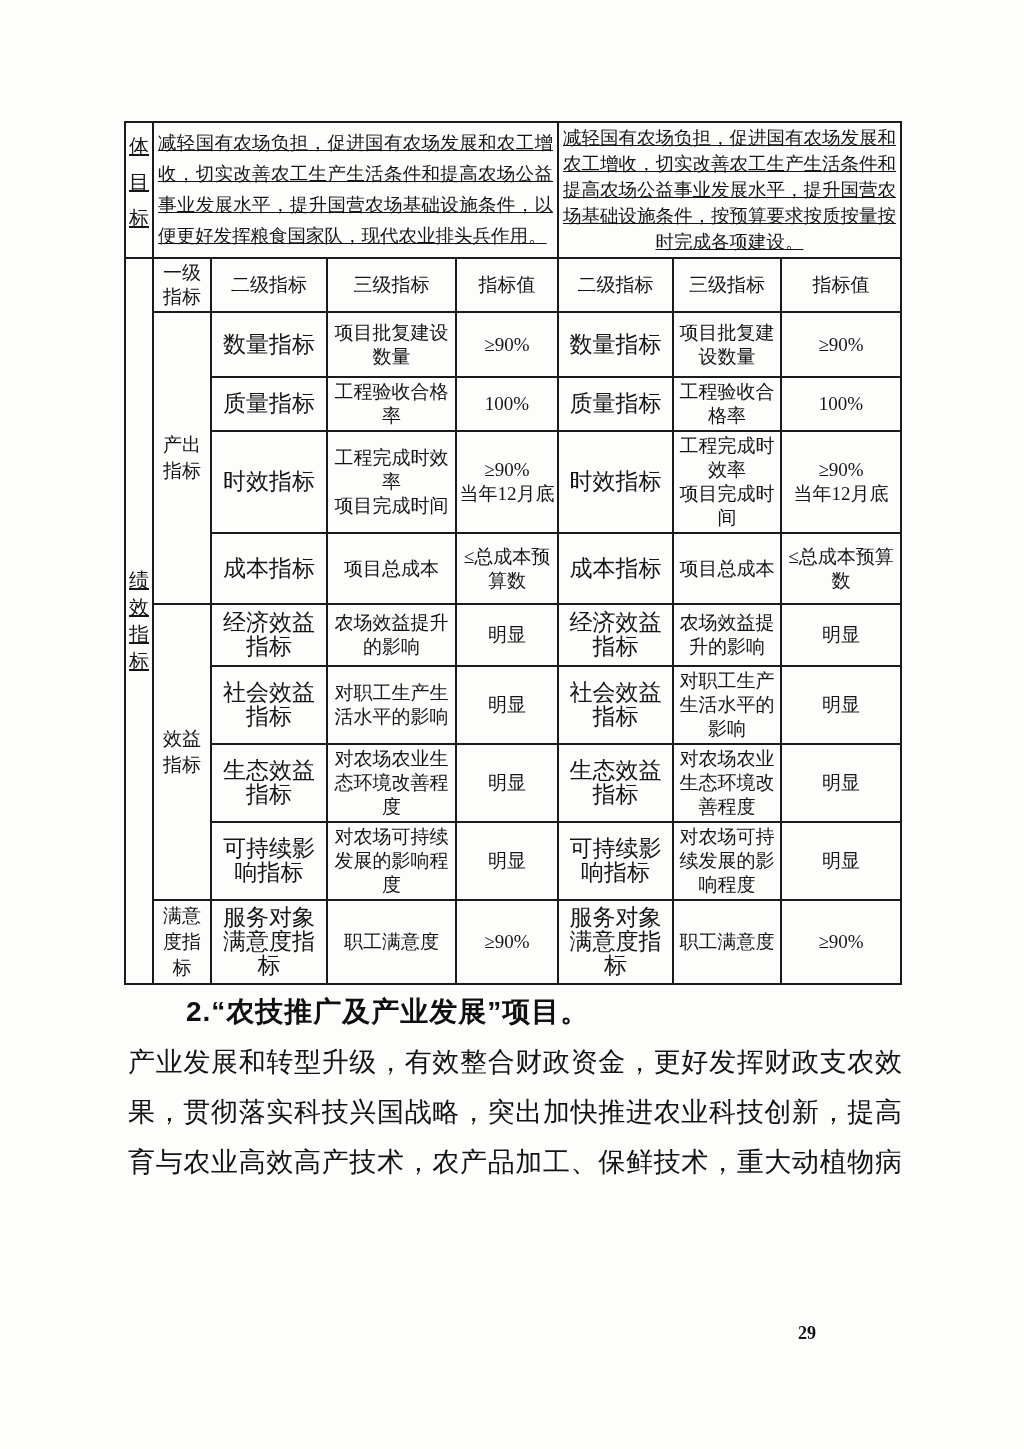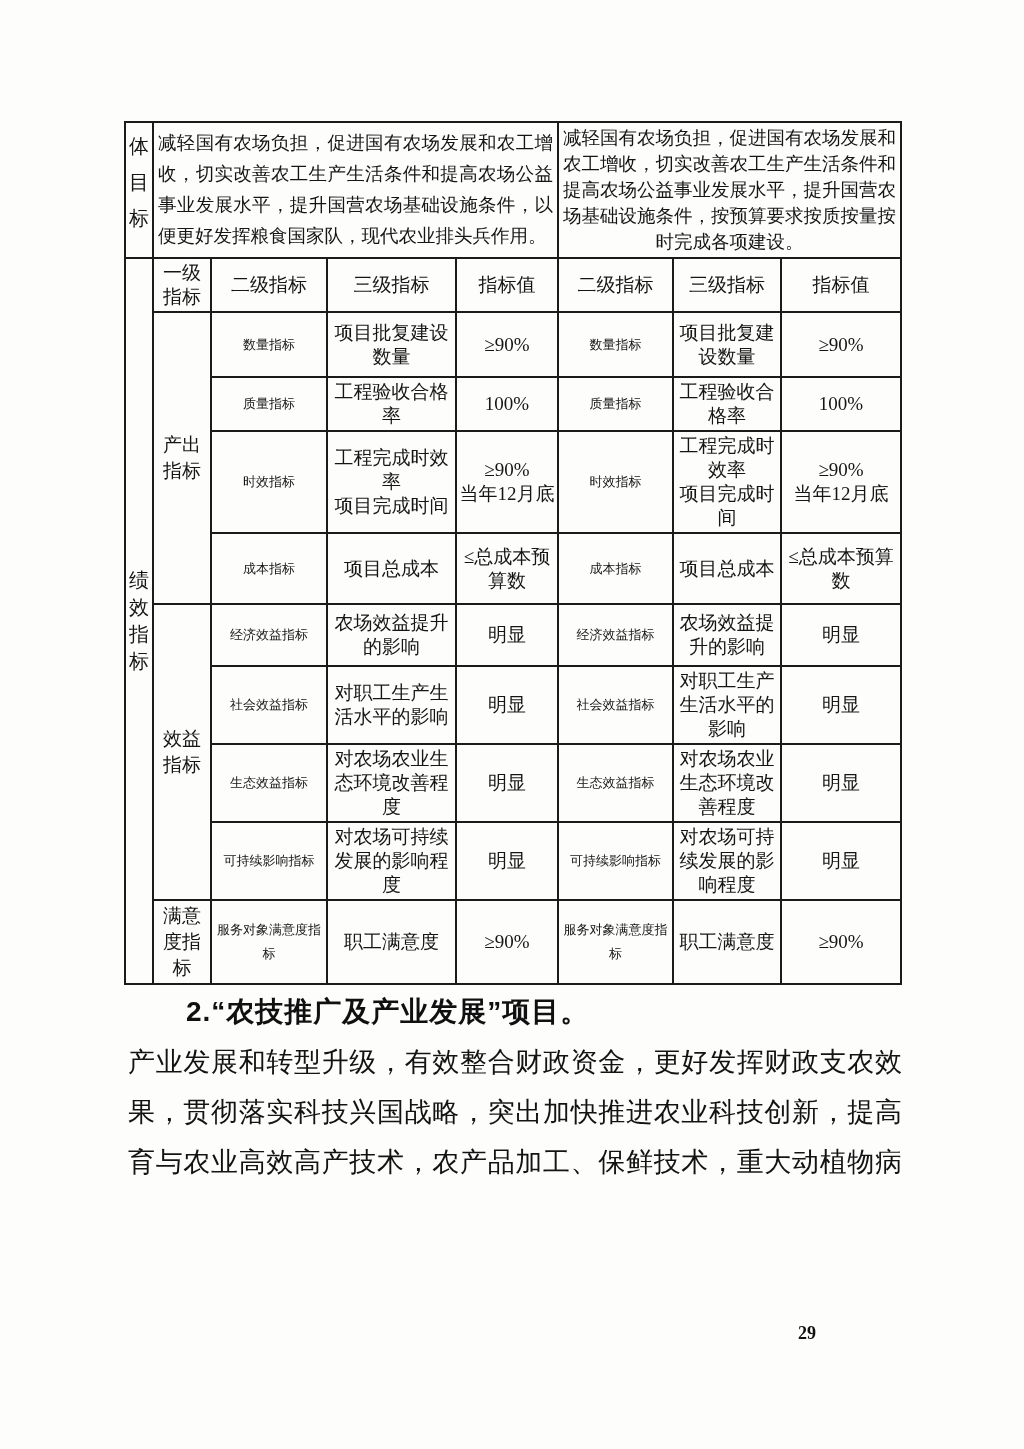--- a/index.html
+++ b/index.html
@@ -15,30 +15,30 @@
     border-collapse:collapse;table-layout:fixed;
   }
   .indicators td{
     border:2px solid #1b1b1b;
     font-size:19px;line-height:24px;
     vertical-align:middle;text-align:center;
     padding:2px 0;overflow:hidden;
   }
   .indicators td.l3{ text-align:center;padding:2px 3px;white-space:pre-line; }
   .indicators td.val{ white-space:pre-line; }
-  .indicators td.l2{ font-size:13px;padding:2px 0;border-radius:26px; }
+  .indicators td.l2{ font-size:23px;padding:2px 0;border-radius:26px; }
   .indicators td.grp{ line-height:26px;border-radius:8px; }
   .indicators td.goal{
-    text-align:justify;font-size:18.5px;padding:2px 4px;vertical-align:middle;
+    text-align:justify;font-size:18.5px;padding:2px 4px;vertical-align:middle;text-decoration:underline;
   }
   .indicators td.goal-l{ line-height:31px; }
   .indicators td.goal-r{ line-height:26px;text-align-last:center; }
   .indicators td.goal-label{ vertical-align:top;font-size:20px;line-height:36px;padding-top:5px; }
   .indicators td.side-label{ font-size:20px;line-height:27px; }
-  .vlabel{ width:20px;margin:0 auto;word-break:break-all;text-align:center; }
+  .vlabel{ width:20px;margin:0 auto;word-break:break-all;text-align:center;text-decoration:underline; }
   
   .heading{
     position:absolute;left:186px;top:990px;
     font-family:Liberation Sans, sans-serif;
     font-weight:bold;font-size:28px;line-height:44px;
     letter-spacing:1px;color:#101010;
   }
   .para{ position:absolute;left:128px;top:1037px;width:774px; }
   .pline{
     font-size:27px;line-height:50px;height:50px;

